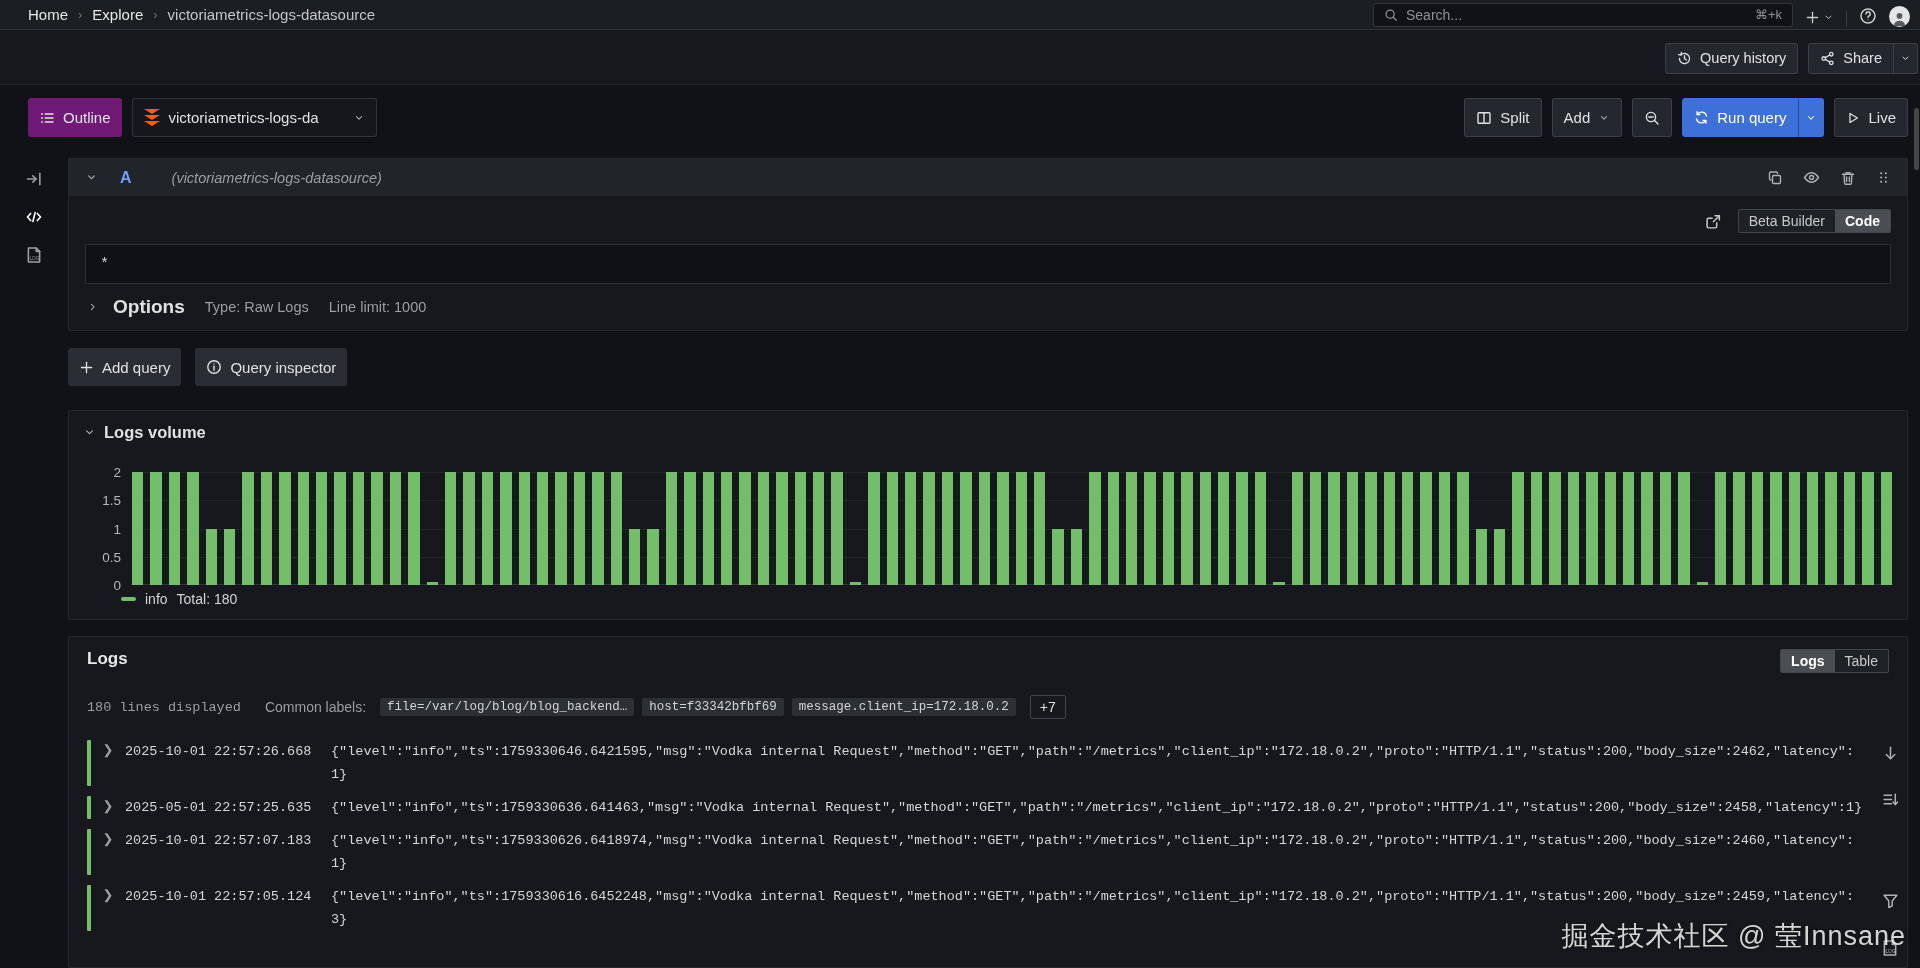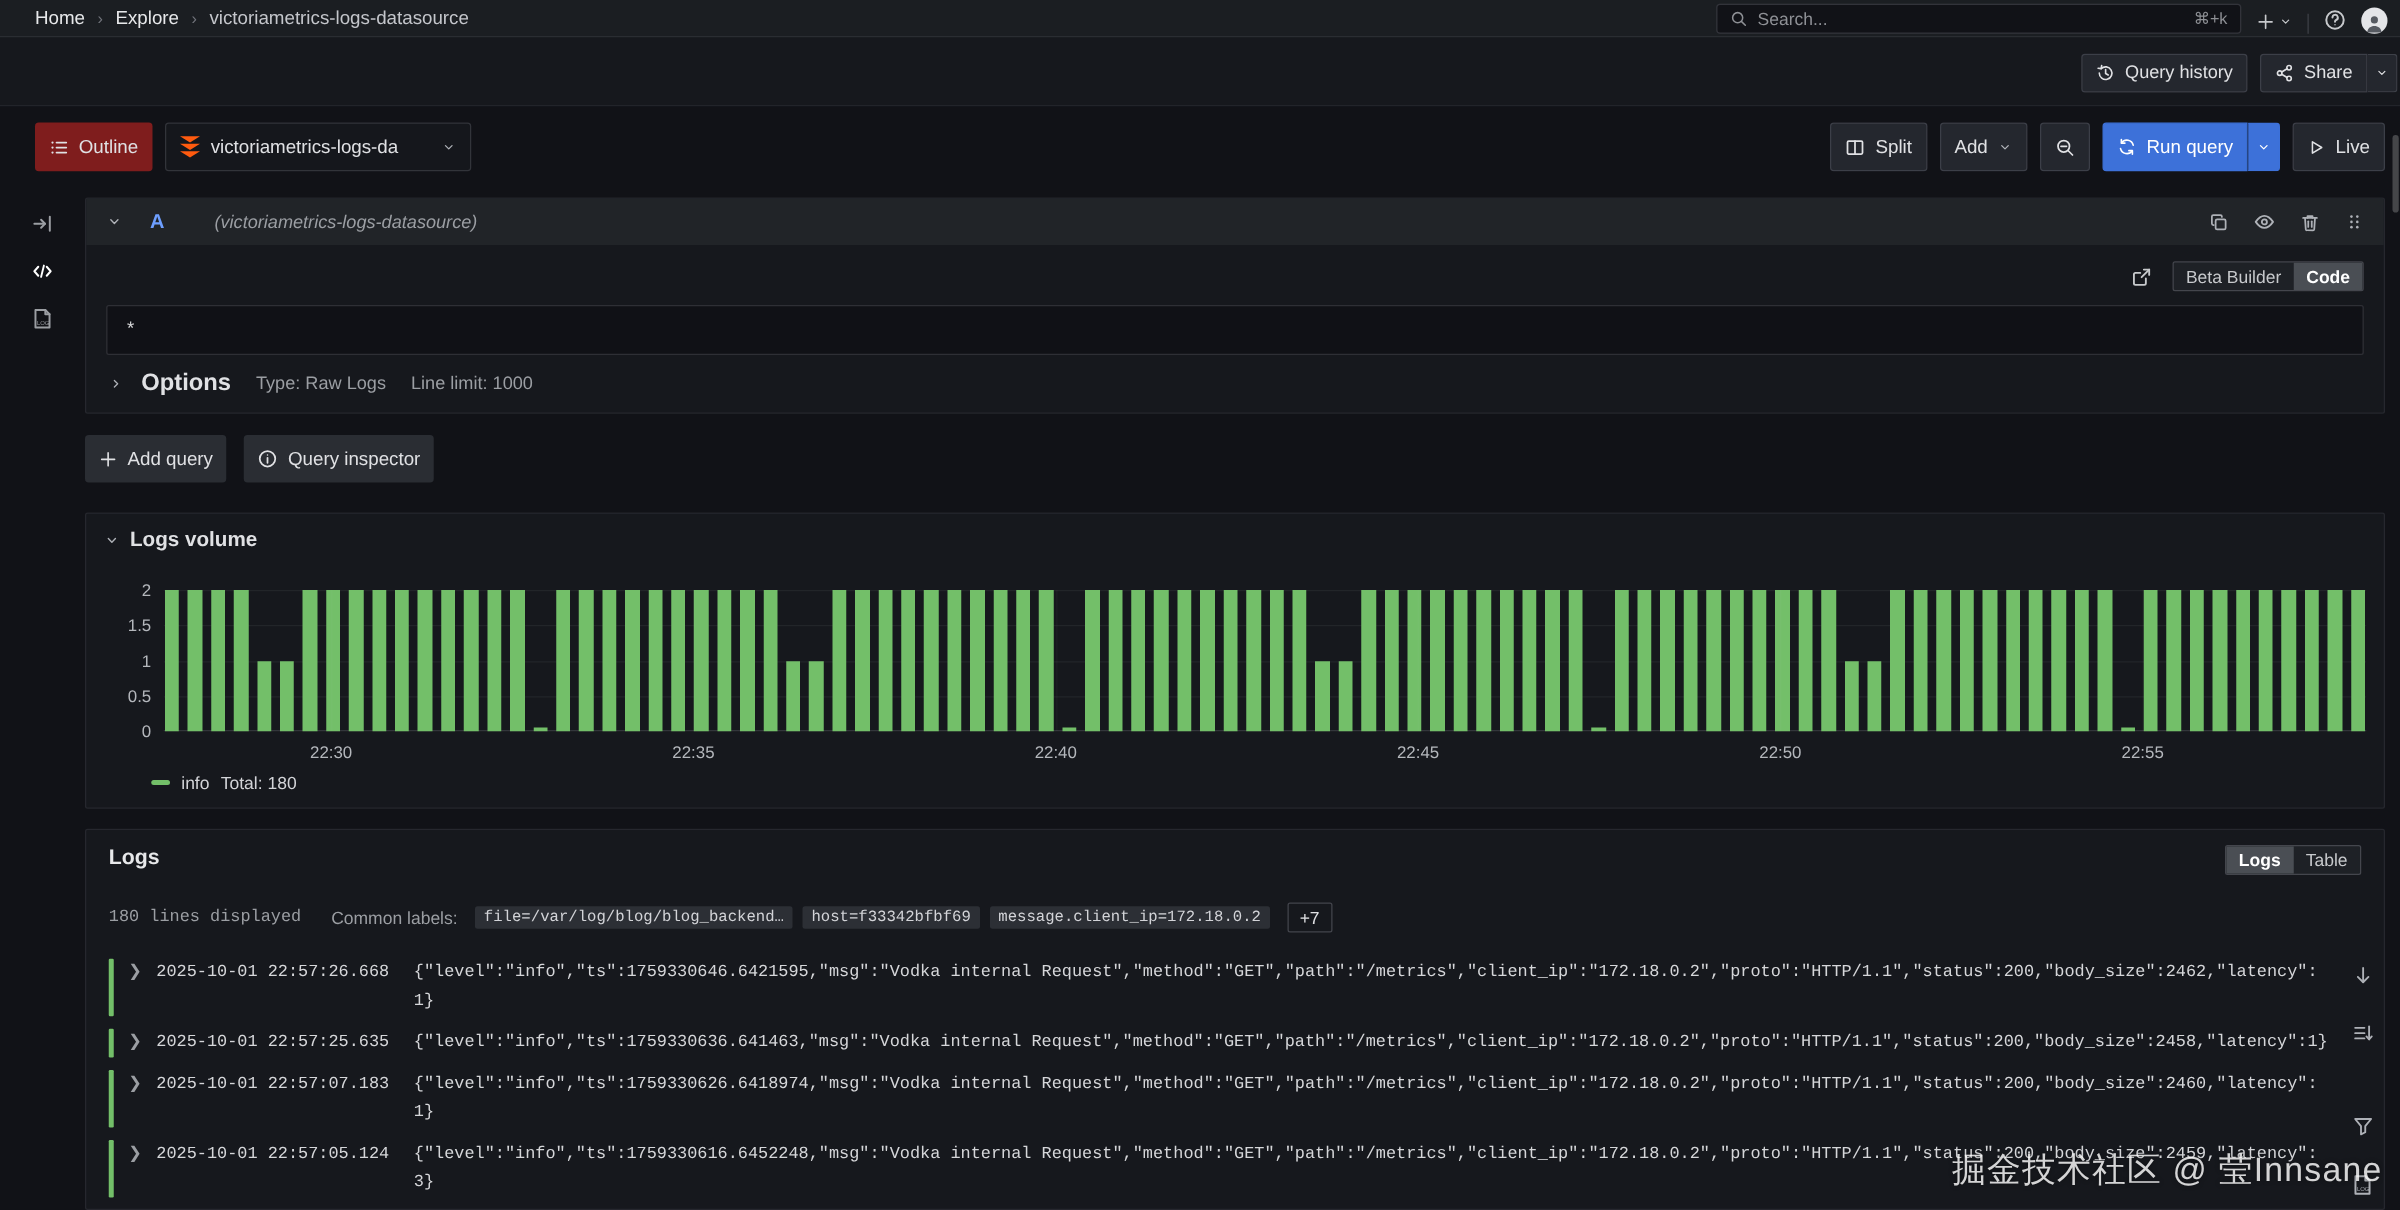--- a/index.html
+++ b/index.html
@@ -42,21 +42,21 @@
     color:#e0e1e4; height:31px; padding:0 11px; display:inline-flex; align-items:center; gap:8px;
     font-size:14.5px; cursor:pointer; font-family:inherit;
   }
   .split-group{ display:inline-flex; }
   .split-group .btn{ border-radius:3px 0 0 3px; }
   .split-group .btn.caret-seg{ border-radius:0 3px 3px 0; border-left:none; padding:0 6px; }
 
   
   .toolbar{ display:flex; align-items:center; margin:13px 12px 0 28px; gap:10px; }
   .toolbar .btn{ height:39px; font-size:15px; }
-  .btn-outline{ border:none; background:#7f1d1d; }
+  .btn-outline{ border:none; background:#701a75; }
   .btn-ds{ background:#15171c; border:1px solid rgba(204,204,220,0.16); gap:9px; min-width:245px; }
   .ds-label{ flex:1; text-align:left; }
   .toolbar-right{ margin-left:auto; display:flex; align-items:center; gap:10px; }
   .joined{ display:inline-flex; }
   .joined .btn{ border-radius:0; border-left-width:0; }
   .joined .btn:first-child{ border-radius:3px 0 0 3px; border-left-width:1px; }
   .joined .btn:last-child{ border-radius:0 3px 3px 0; }
   .btn-primary{ background:#3d71d9; border-color:#3d71d9; color:#fff; }
   .btn-primary.caret-seg{ border-left:1px solid rgba(0,0,0,0.35) !important; }
   .icon-gray{ color:#aeb1b7; }
@@ -539,28 +539,20 @@
                 <div class="bar" style="height: 100%; background: rgb(115, 191, 105);"></div>
                 <div class="bar" style="height: 100%; background: rgb(115, 191, 105);"></div>
               </div>
           <div class="vgrid" style="left: 7.6%;"></div>
               <div class="vgrid" style="left: 24.05%;"></div>
               <div class="vgrid" style="left: 40.5%;"></div>
               <div class="vgrid" style="left: 56.95%;"></div>
               <div class="vgrid" style="left: 73.4%;"></div>
               <div class="vgrid" style="left: 89.85%;"></div>
             </div>
-          <div class="xticks" id="xticks">
-              <span class="xtick" style="left: 7.6%;">22:30</span>
-              <span class="xtick" style="left: 24.05%;">22:35</span>
-              <span class="xtick" style="left: 40.5%;">22:40</span>
-              <span class="xtick" style="left: 56.95%;">22:45</span>
-              <span class="xtick" style="left: 73.4%;">22:50</span>
-              <span class="xtick" style="left: 89.85%;">22:55</span>
-            </div>
         </div>
       </div>
       <div class="legend">
         <span class="legend-swatch"></span>
         <span>info</span>
         <span>Total: 180</span>
       </div>
     </section>
 
     <section class="panel logs-panel">
@@ -584,21 +576,21 @@
       <div class="log-rows" id="logrows">
           <div class="log-row">
             <div class="log-indicator"></div>
             <span class="log-chevron">❯</span>
             <span class="log-time">2025-10-01 22:57:26.668</span>
             <span class="log-body">{"level":"info","ts":1759330646.6421595,"msg":"Vodka internal Request","method":"GET","path":"/metrics","client_ip":"172.18.0.2","proto":"HTTP/1.1","status":200,"body_size":2462,"latency":1}</span>
           </div>
           <div class="log-row">
             <div class="log-indicator"></div>
             <span class="log-chevron">❯</span>
-            <span class="log-time">2025-10-01 22:57:25.635</span>
+            <span class="log-time">2025-05-01 22:57:25.635</span>
             <span class="log-body">{"level":"info","ts":1759330636.641463,"msg":"Vodka internal Request","method":"GET","path":"/metrics","client_ip":"172.18.0.2","proto":"HTTP/1.1","status":200,"body_size":2458,"latency":1}</span>
           </div>
           <div class="log-row">
             <div class="log-indicator"></div>
             <span class="log-chevron">❯</span>
             <span class="log-time">2025-10-01 22:57:07.183</span>
             <span class="log-body">{"level":"info","ts":1759330626.6418974,"msg":"Vodka internal Request","method":"GET","path":"/metrics","client_ip":"172.18.0.2","proto":"HTTP/1.1","status":200,"body_size":2460,"latency":1}</span>
           </div>
           <div class="log-row">
             <div class="log-indicator"></div>

